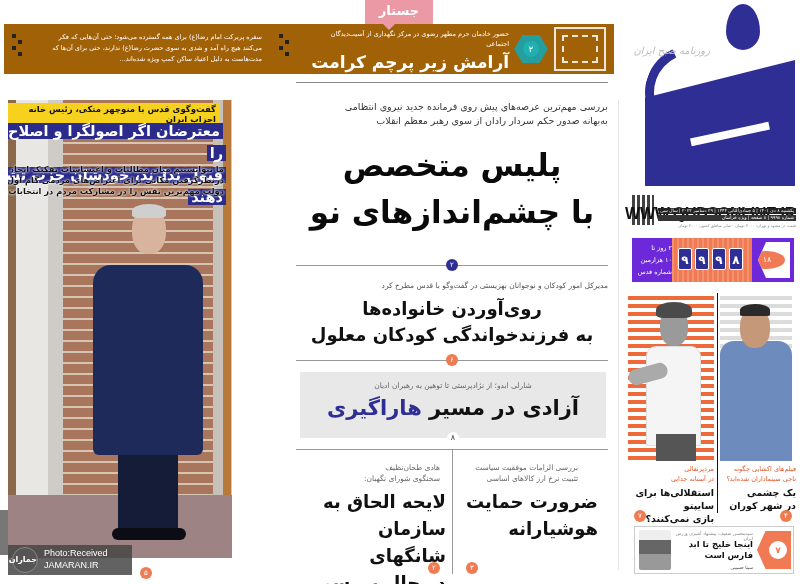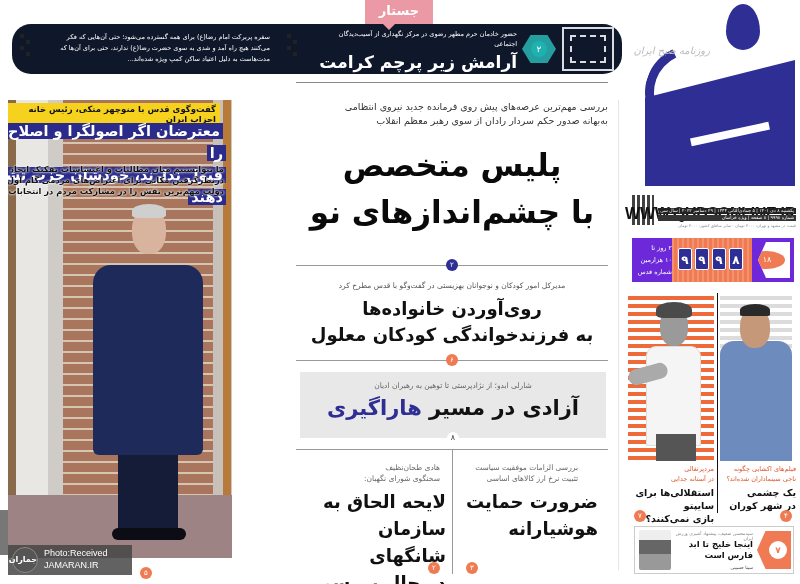--- a/index.html
+++ b/index.html
@@ -1,20 +1,20 @@
 <!DOCTYPE html>
 <html><head>
 <meta charset="utf-8">
 <style>
   * { box-sizing: border-box; margin: 0; padding: 0; }
   html, body { width: 800px; height: 584px; overflow: hidden; background: #ffffff; }
   body { font-family: "DejaVu Sans", sans-serif; position: relative; direction: rtl; color: #111; }
 
   
-  .banner { position: absolute; left: 12px; top: 24px; width: 610px; height: 50px; background: #0f172a; border-radius: 19px; }
+  .banner { position: absolute; left: 4px; top: 24px; width: 610px; height: 50px; background: #a16207; }
   .banner-tag { position: absolute; left: 365px; top: 0; width: 68px; height: 24px; background: #eb9aa5; color: #fff; font-weight: bold; font-size: 13px; text-align: center; line-height: 22px; direction: rtl; }
   .banner-tag:after { content: ""; position: absolute; left: 18px; bottom: -6px; border-left: 6px solid transparent; border-right: 6px solid transparent; border-top: 6px solid #eb9aa5; }
   .banner-left-text { position: absolute; left: 38px; top: 8px; width: 220px; font-size: 6.5px; line-height: 11px; color: #fff; text-align: right; direction: rtl; }
   .banner-mid { position: absolute; left: 305px; top: 5px; width: 200px; text-align: right; direction: rtl; color: #fff; }
   .banner-mid .kicker { font-size: 6.5px; line-height: 10px; }
   .banner-mid .title { font-size: 17px; font-weight: bold; line-height: 26px; }
   .banner-emblem { position: absolute; left: 550px; top: 3px; width: 52px; height: 44px; border: 2px solid #fff; opacity: 0.85; }
   .banner-emblem:before { content: ""; position: absolute; inset: 6px; border: 2px dashed #fff; }
   .hex-badge { position: absolute; left: 510px; top: 11px; width: 34px; height: 28px; background: #249e9e; clip-path: polygon(25% 0, 75% 0, 100% 50%, 75% 100%, 25% 100%, 0 50%); }
   .hex-badge .num { position: absolute; left: 9px; top: 6px; width: 16px; height: 16px; border-radius: 50%; background: #1fb0b0; color: #fff; font-size: 9px; text-align: center; line-height: 16px; }
@@ -68,21 +68,21 @@
   .credit .t2 { position: absolute; left: 36px; top: 15px; color: #fff; font-size: 9px; direction: ltr; font-family: "Liberation Sans", sans-serif; }
   .vert-credit { position: absolute; left: 0; top: 510px; width: 8px; height: 45px; background: #777; }
 
   .pg-dot { display: inline-block; width: 12px; height: 12px; border-radius: 50%; color: #fff; font-size: 7px; text-align: center; line-height: 12px; }
   .pg-dot.orange { background: #ef7b52; }
   .pg-dot.blue { background: #2e2e94; }
   .topline { position: absolute; left: 296px; top: 82px; width: 312px; height: 1px; background: #888; }
   .mid-kicker { position: absolute; left: 296px; top: 100px; width: 312px; text-align: right; font-size: 9.5px; line-height: 14px; color: #333; direction: rtl; }
   .main-headline { position: absolute; left: 296px; top: 142px; width: 312px; text-align: center; font-size: 31px; font-weight: bold; line-height: 47px; color: #0a0a0a; direction: rtl; }
   .sep { position: absolute; height: 1px; background: #999; }
-  .story2-kicker { position: absolute; left: 296px; top: 281px; width: 312px; text-align: center; font-size: 7.5px; color: #555; direction: rtl; }
+  .story2-kicker { position: absolute; left: 296px; top: 281px; width: 312px; text-align: right; font-size: 7.5px; color: #555; direction: rtl; }
   .story2-head { position: absolute; left: 296px; top: 296px; width: 312px; text-align: center; font-size: 18px; font-weight: bold; line-height: 26px; direction: rtl; }
   .gray-box { position: absolute; left: 300px; top: 372px; width: 306px; height: 66px; background: #e8e8e8; }
   .box-kicker { position: absolute; left: 300px; top: 381px; width: 306px; text-align: center; font-size: 7.5px; color: #666; direction: rtl; }
   .box-head { position: absolute; left: 300px; top: 396px; width: 306px; text-align: center; font-size: 21px; font-weight: bold; direction: rtl; }
   .box-head .hl { color: #2e2e94; }
   .box-num { position: absolute; left: 447px; top: 432px; width: 12px; height: 12px; border-radius: 50%; background: #fff; font-size: 8px; text-align: center; line-height: 12px; color: #333; }
   .vline { position: absolute; width: 1px; background: #999; }
   .col-kicker { position: absolute; text-align: right; font-size: 7.5px; line-height: 11px; color: #666; direction: rtl; }
   .col-head { position: absolute; text-align: right; font-size: 18px; font-weight: bold; line-height: 27px; direction: rtl; color: #111; }
   .photo1 { position: absolute; left: 720px; top: 296px; width: 72px; height: 165px; background: repeating-linear-gradient(180deg, #dcdcdc 0 4px, #fff 4px 8px); }

